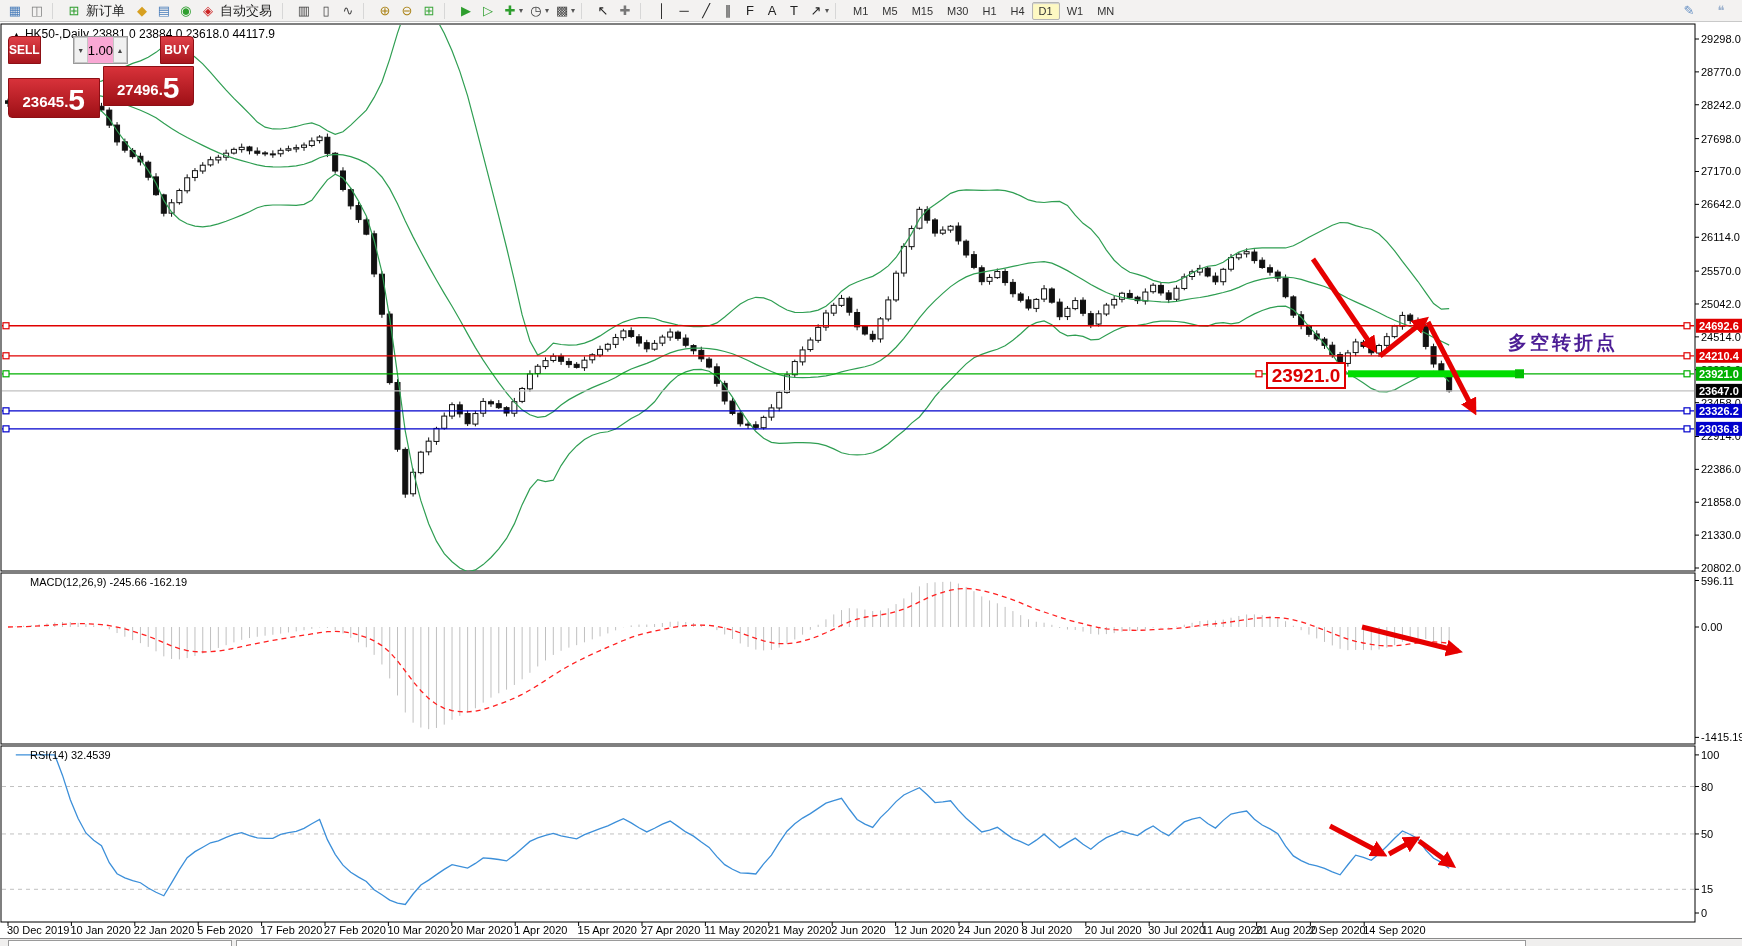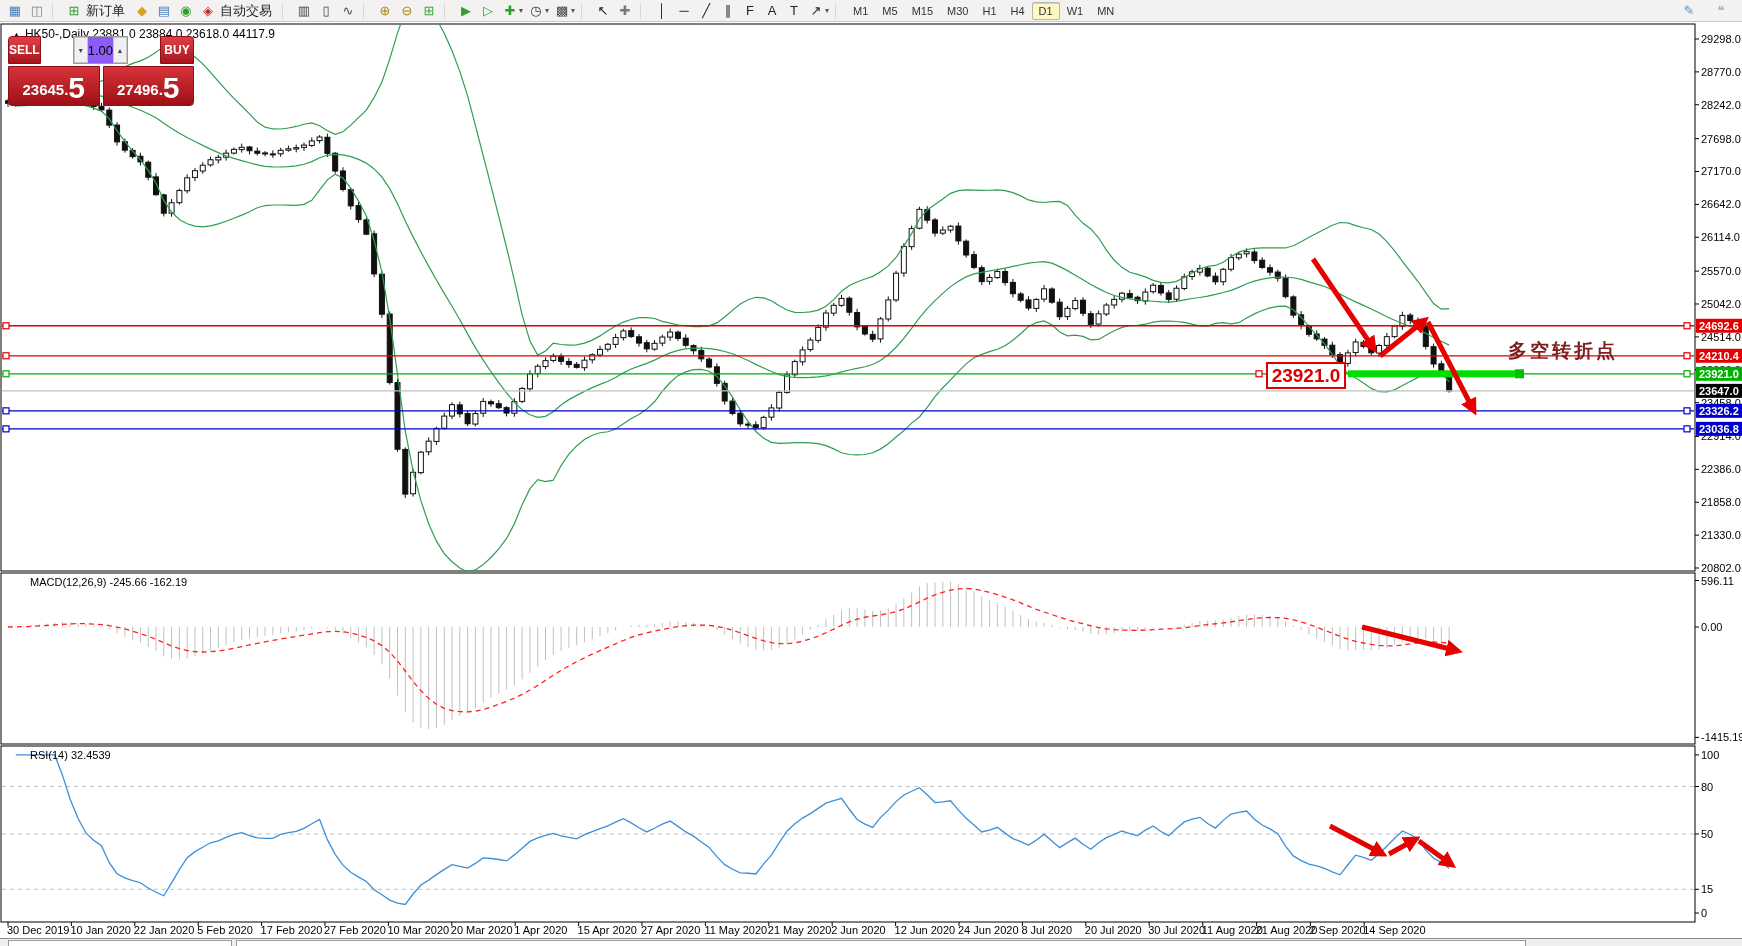--- a/index.html
+++ b/index.html
@@ -23,38 +23,38 @@
   
   #hdr{position:absolute;left:12px;top:27px;font-size:12px;color:#000;z-index:3;}
   #hdr .arr{font-size:9px;margin-right:4px;}
   
   #oct{position:absolute;left:8px;top:36px;width:186px;z-index:4;font-weight:bold;}
   #oct .row1{display:flex;height:28px;gap:32px;}
   .oct-btn{background:linear-gradient(#e04048,#a8161d);color:#fff;font-size:12px;display:flex;
     align-items:center;justify-content:center;border:1px solid #8d0f15;}
   #sellBtn{width:46px;border-radius:4px 0 0 0;}
   #buyBtn{width:49px;border-radius:0 4px 0 0;}
-  #vol{flex:1;background:#8b5cf6;border:1px solid #9a9a9a;display:flex;align-items:center;}
+  #vol{flex:1;background:#f9a8d4;border:1px solid #9a9a9a;display:flex;align-items:center;}
   #vol .sp{width:14px;height:100%;background:#f0f0f0;border:1px solid #c5c5c5;box-sizing:border-box;
     font-size:7px;color:#444;display:flex;align-items:center;justify-content:center;}
   #vol .v{flex:1;text-align:center;font-size:13px;color:#000;font-weight:normal;}
   #oct .row2{display:flex;gap:3px;margin-top:2px;}
   .px-box{flex:1;height:36px;background:linear-gradient(#d8323a,#9e1016);border:1px solid #8d0f15;
     color:#fff;display:flex;align-items:flex-end;justify-content:center;padding-bottom:2px;}
   .px-box .m{font-size:15px;line-height:26px;}
   .px-box .d{font-size:15px;line-height:26px;}
   .px-box .b{font-size:30px;line-height:30px;}
-  #sellPx{border-radius:0 0 0 4px;}
+  #sellPx{border-radius:0 0 0 4px;margin-top:12px;}
   #buyPx{border-radius:0 0 4px 0;}
   
   .pane-title{position:absolute;left:6px;font-size:11px;color:#000;z-index:3;margin-left:24px;}
   
   #lvlLabel{position:absolute;left:1266px;top:362px;width:76px;height:23px;border:2px solid #e00000;
     background:#fff;color:#dd0000;font-size:19px;font-weight:bold;text-align:center;line-height:23px;z-index:3;}
-  #turnText{position:absolute;left:1508px;top:338px;font-size:19px;font-weight:bold;color:#7f1d1d;
+  #turnText{position:absolute;left:1508px;top:330px;font-size:19px;font-weight:bold;color:#4c1d95;
     letter-spacing:3px;z-index:3;white-space:nowrap;}
   
   .hit{position:absolute;z-index:2;}
   
   #bstrip{position:absolute;left:0;top:938px;width:1742px;height:8px;background:#f0efee;border-top:1px solid #8a8a8a;z-index:4;}
   .btab{position:absolute;top:1px;height:7px;background:#fff;border:1px solid #9a9a9a;box-sizing:border-box;}
 </style>
 </head>
 <body>
 

